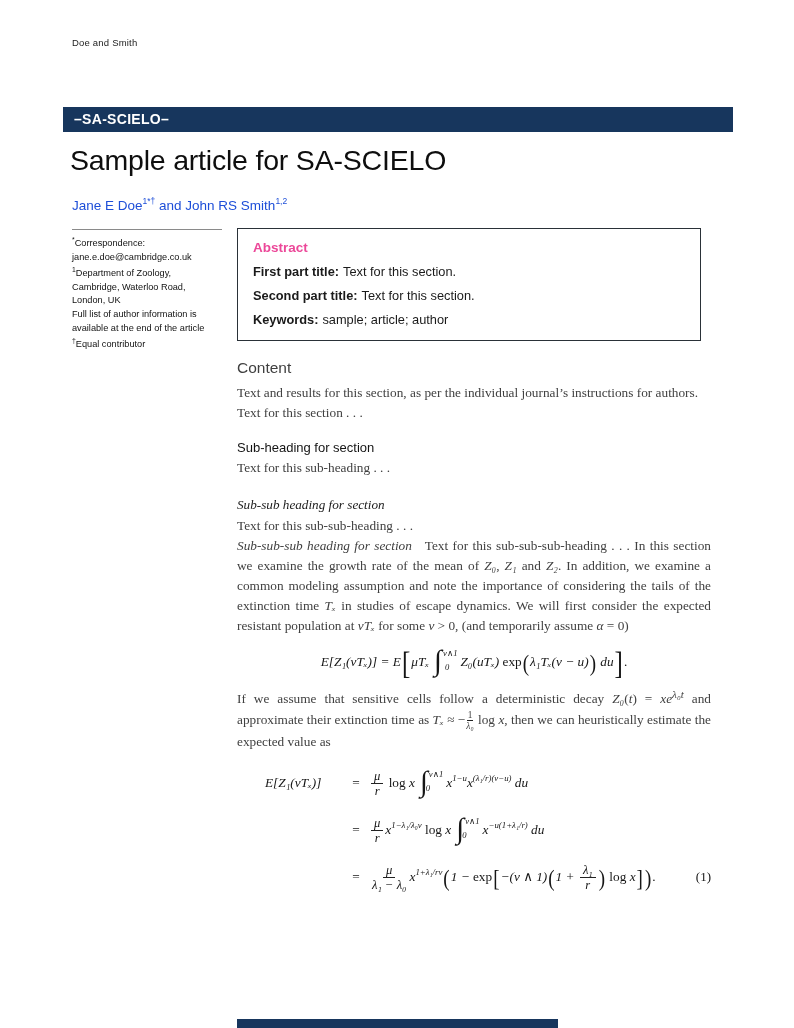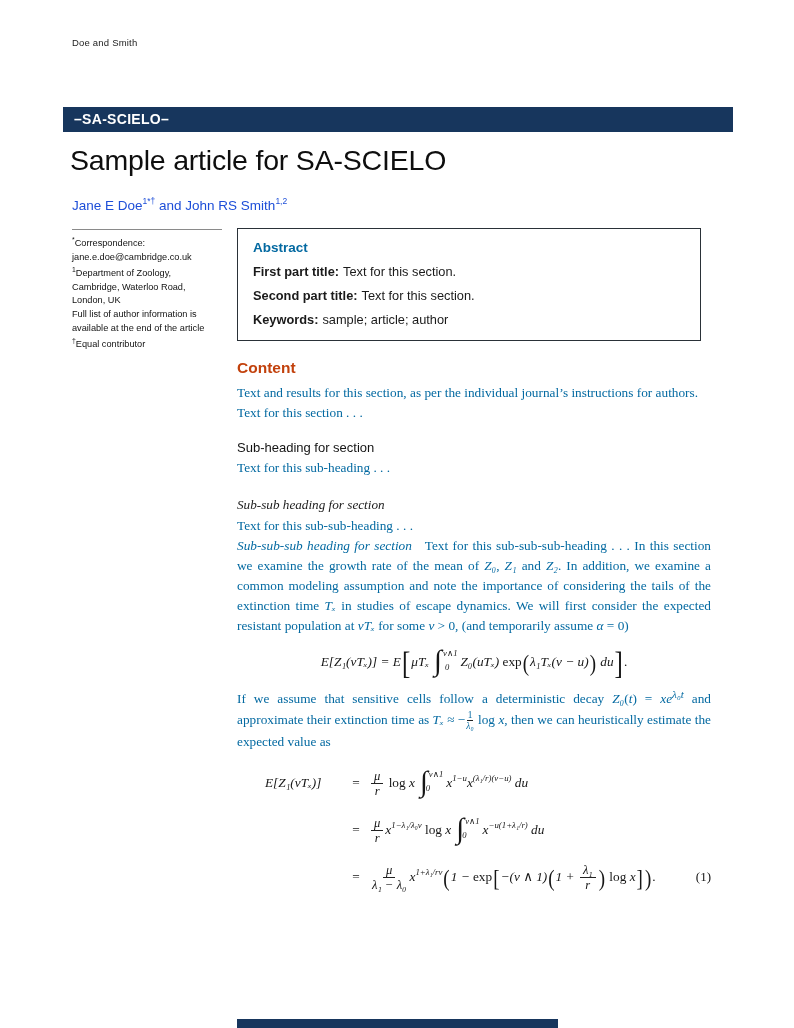--- a/index.html
+++ b/index.html
@@ -17,28 +17,28 @@
 
   .author-line{position:absolute;left:72px;top:196px;font-size:13.5px;color:#1d4ed8}
   .author-line sup{font-size:8.5px}
 
   .sidebar{position:absolute;left:72px;top:229px;width:154px;font-size:9.2px;line-height:1.5;color:#111}
   .sidebar-rule{border-top:1px solid #8a8a8a;margin-bottom:5px;width:150px}
   .sidebar sup{font-size:6.8px}
 
   .abstract-box{position:absolute;left:237px;top:228px;width:464px;border:1.6px solid #2a3138;
                 background:#fff;padding:11px 15px 13px}
-  .abstract-heading{font-size:13.5px;font-weight:700;color:#0369a1}
+  .abstract-heading{font-size:13.5px;font-weight:700;color:#ec4899}
   .ab-row{font-size:12.8px;margin-top:9px;color:#1a1a1a}
   .ab-label{font-weight:700;margin-right:4px}
 
   .main{position:absolute;left:237px;top:359px;width:474px}
   .serif{font-family:"Liberation Serif","DejaVu Serif",serif}
-  .h-sans{font-size:15.5px;font-weight:700;color:#c2410c;margin:0}
-  p.body{font-size:13.3px;line-height:1.5;text-align:justify;margin:0;color:#0369a1}
+  .h-sans{font-size:15.5px;font-weight:400;color:#404040;margin:0}
+  p.body{font-size:13.3px;line-height:1.5;text-align:justify;margin:0;color:#404040}
 
   .content-heading{margin-bottom:6px}
   .section-heading{margin-top:15px;margin-bottom:5px}
   .subheading{font-size:13px;font-weight:400;color:#141414;margin:17px 0 3px}
   .subsubheading{font-style:italic;font-size:13.2px;color:#1b1b1b;margin:19px 0 3px}
   .para-sss{margin-top:15px}
   .ifrac{display:inline-flex;flex-direction:column;align-items:center;vertical-align:middle;
          font-size:9.3px;line-height:1.15;margin:0 1px}
   .ifrac span:first-child{border-bottom:.8px solid #222;padding:0 1px}
 

